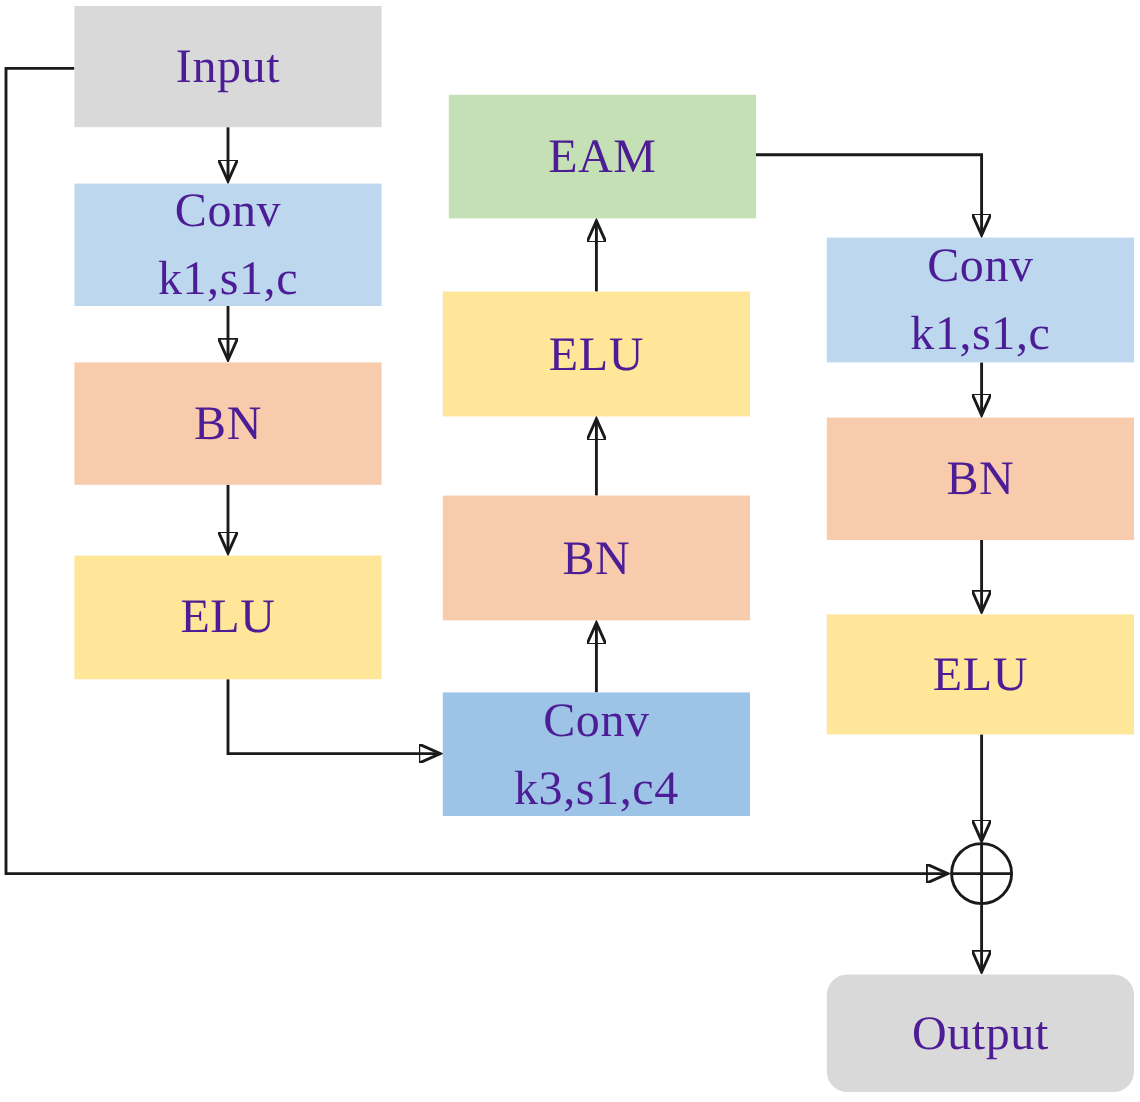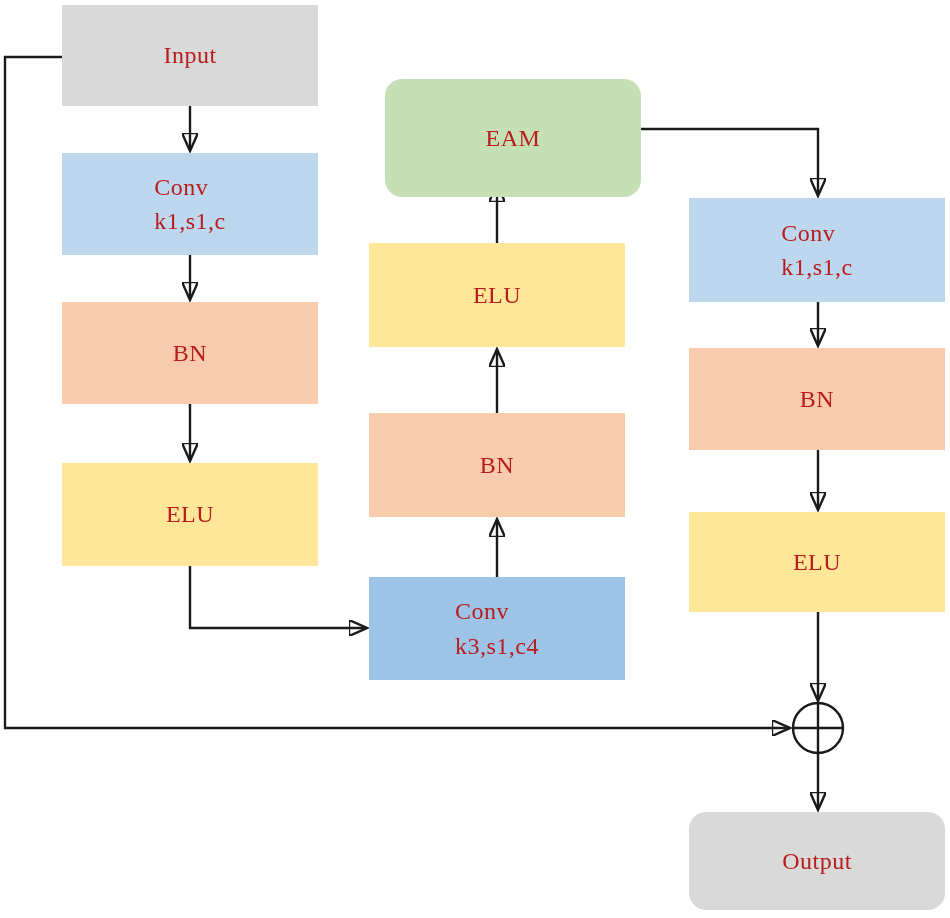--- a/index.html
+++ b/index.html
@@ -25,23 +25,23 @@
   .wires path, .wires line, .wires circle {
     fill: none;
     stroke: #1a1a1a;
     stroke-width: 2.4;
   }
   .node {
     position: absolute;
     display: flex;
     align-items: center;
     justify-content: center;
-    text-align: left;
-    color: #b91c1c;
-    font-size: 24px;
+    text-align: center;
+    color: #4c1d95;
+    font-size: 40px;
     line-height: 1.42;
     white-space: pre-line;
     letter-spacing: 0.5px;
   }
 </style>
 </head>
 <body>
 
 <div class="canvas">
 
@@ -72,21 +72,21 @@
       <line x1="818" y1="703" x2="818" y2="753" stroke-width="2.2"></line>
     </g>
   </svg>
 
   <div class="node" style="left: 62px; top: 5px; width: 256px; height: 101px; background-color: rgb(217, 217, 217);">Input</div>
   <div class="node" style="left: 62px; top: 153px; width: 256px; height: 102px; background-color: rgb(189, 215, 238);">Conv
 k1,s1,c</div>
   <div class="node" style="left: 62px; top: 302px; width: 256px; height: 102px; background-color: rgb(248, 203, 173);">BN</div>
   <div class="node" style="left: 62px; top: 463px; width: 256px; height: 103px; background-color: rgb(255, 230, 153);">ELU</div>
 
-  <div class="node" style="left: 385px; top: 79px; width: 256px; height: 118px; background-color: rgb(197, 224, 180); border-radius: 17px;">EAM</div>
+  <div class="node" style="left: 374px; top: 79px; width: 256px; height: 103px; background-color: rgb(197, 224, 180);">EAM</div>
   <div class="node" style="left: 369px; top: 243px; width: 256px; height: 104px; background-color: rgb(255, 230, 153);">ELU</div>
   <div class="node" style="left: 369px; top: 413px; width: 256px; height: 104px; background-color: rgb(248, 203, 173);">BN</div>
   <div class="node" style="left: 369px; top: 577px; width: 256px; height: 103px; background-color: rgb(157, 195, 230);">Conv
 k3,s1,c4</div>
 
   <div class="node" style="left: 689px; top: 198px; width: 256px; height: 104px; background-color: rgb(189, 215, 238);">Conv
 k1,s1,c</div>
   <div class="node" style="left: 689px; top: 348px; width: 256px; height: 102px; background-color: rgb(248, 203, 173);">BN</div>
   <div class="node" style="left: 689px; top: 512px; width: 256px; height: 100px; background-color: rgb(255, 230, 153);">ELU</div>
   <div class="node" style="left: 689px; top: 812px; width: 256px; height: 98px; background-color: rgb(217, 217, 217); border-radius: 17px;">Output</div>

